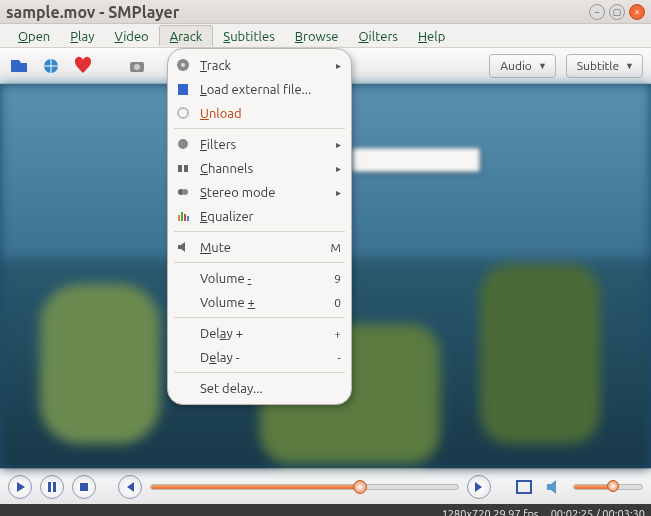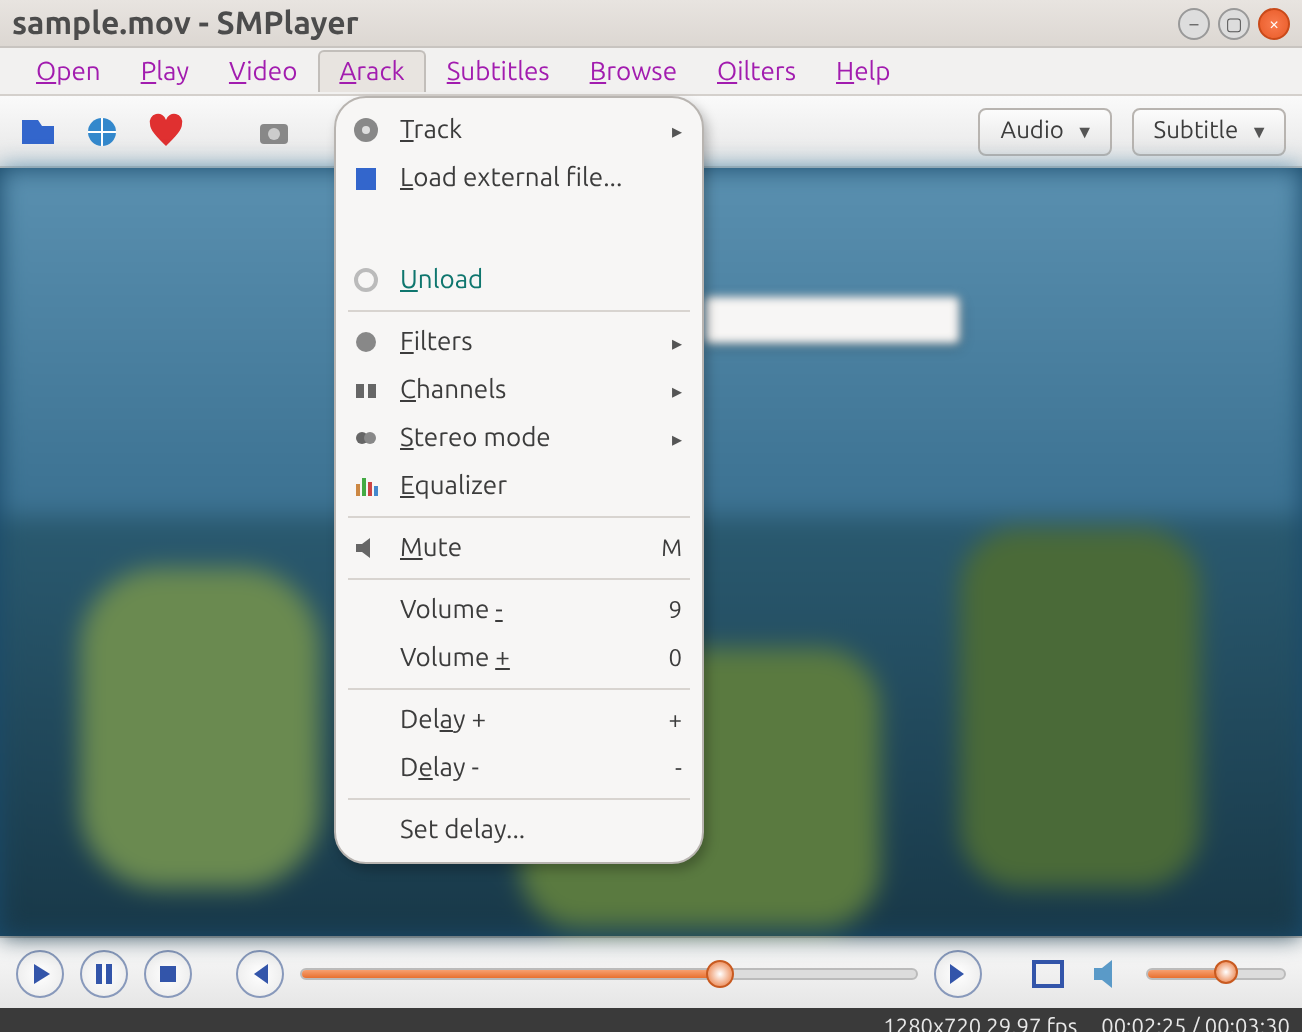--- a/index.html
+++ b/index.html
@@ -4,38 +4,38 @@
 <style>
 * { box-sizing: border-box; margin: 0; padding: 0; font-family: "Ubuntu", "Segoe UI", sans-serif; }
 body { width: 651px; height: 516px; background: #f2f1f0; overflow: hidden; position: relative; }
 
 .titlebar { height: 24px; background: linear-gradient(#e8e4e0,#dcd7d2); display: flex; align-items: center; padding: 0 6px; border-bottom: 1px solid #c8c4c0; }
 .titlebar .title { font-size: 16px; font-weight: bold; color: #4c4c4c; flex: 1; }
 .winbtns { display: flex; gap: 4px; }
 .winbtn { width: 16px; height: 16px; border-radius: 8px; border: 1px solid #999; background: #ddd; display:flex;align-items:center;justify-content:center;font-size:9px;color:#555;}
 .winbtn.close { background: radial-gradient(#f97b4e,#e85a27); border-color:#c94a1a; color:#fff;}
 
-.menubar { height: 24px; background: #f2f1f0; display: flex; align-items: center; padding: 0 8px; gap: 0; border-bottom: 1px solid #d4d0cc; font-size: 13px; color: #a21caf; }
+.menubar { height: 24px; background: #f2f1f0; display: flex; align-items: center; padding: 0 8px; gap: 0; border-bottom: 1px solid #d4d0cc; font-size: 13px; color: #14532d; }
 .menubar .mitem { padding: 3px 10px; cursor: default; }
 .menubar .mitem.open { background: #e8e4e0; border: 1px solid #c2beba; border-bottom: none; border-radius: 3px 3px 0 0; }
 .mitem u { text-decoration: underline; }
 
 .toolbar { height: 36px; background: linear-gradient(#fafafa,#e6e6e6); border-bottom: 1px solid #c4c0bc; display: flex; align-items: center; padding: 0 8px; gap: 10px; }
 .tbicon { width: 22px; height: 22px; display:inline-flex; align-items:center; justify-content:center; }
 .tbicon svg { width: 20px; height: 20px; }
 .dropbtn { height: 24px; padding: 0 8px 0 10px; background: linear-gradient(#fcfcfc,#e4e4e4); border: 1px solid #b8b4b0; border-radius: 4px; font-size: 12px; display: inline-flex; align-items: center; gap: 6px; color:#3c3c3c; }
 .dropbtn .arr { font-size: 9px; color:#555; }
 
 .video { position: relative; height: 384px; background: #1a4a6a; }
 .video .img { position:absolute; inset:0; filter: blur(6px); }
 .px { position:absolute; }
 
 .audiomenu { position: absolute; left: 167px; top: 48px; width: 185px; background: #f7f6f5; border: 1px solid #b8b4b0; border-radius: 16px; box-shadow: 2px 3px 6px rgba(0,0,0,0.25); padding: 4px 0; z-index: 10; }
 .mrow { display: flex; align-items: center; height: 24px; padding: 0 10px 0 6px; font-size: 13px; color: #3c3c3c; gap: 8px; }
-.mrow.disabled { color: #0f766e; margin-top: 27px; }
+.mrow.disabled { color: #c2410c; }
 .mrow .micon { width: 18px; height: 18px; display:inline-flex;align-items:center;justify-content:center; }
 .mrow .mlabel { flex: 1; }
 .mrow .macc { font-size: 12px; color:#3c3c3c; }
 .mrow .subarr { font-size: 10px; color:#555; }
 .msep { height: 1px; background: #d8d4d0; margin: 3px 6px; }
 
 .submenu-stub { position: absolute; left: 352px; top: 148px; width: 128px; height: 24px; background: #f7f6f5; border: 1px solid #b8b4b0; border-radius: 3px; box-shadow: 1px 2px 4px rgba(0,0,0,0.2); filter: blur(2px); z-index:9;}
 
 .controls { height: 36px; background: linear-gradient(#fafafa,#e6e6e6); border-top: 1px solid #c4c0bc; display: flex; align-items: center; padding: 0 8px; gap: 8px; }
 .rbtn { width: 24px; height: 24px; border-radius: 12px; background: radial-gradient(#fff,#e8e8e8); border: 1px solid #8899bb; display:inline-flex;align-items:center;justify-content:center; }

